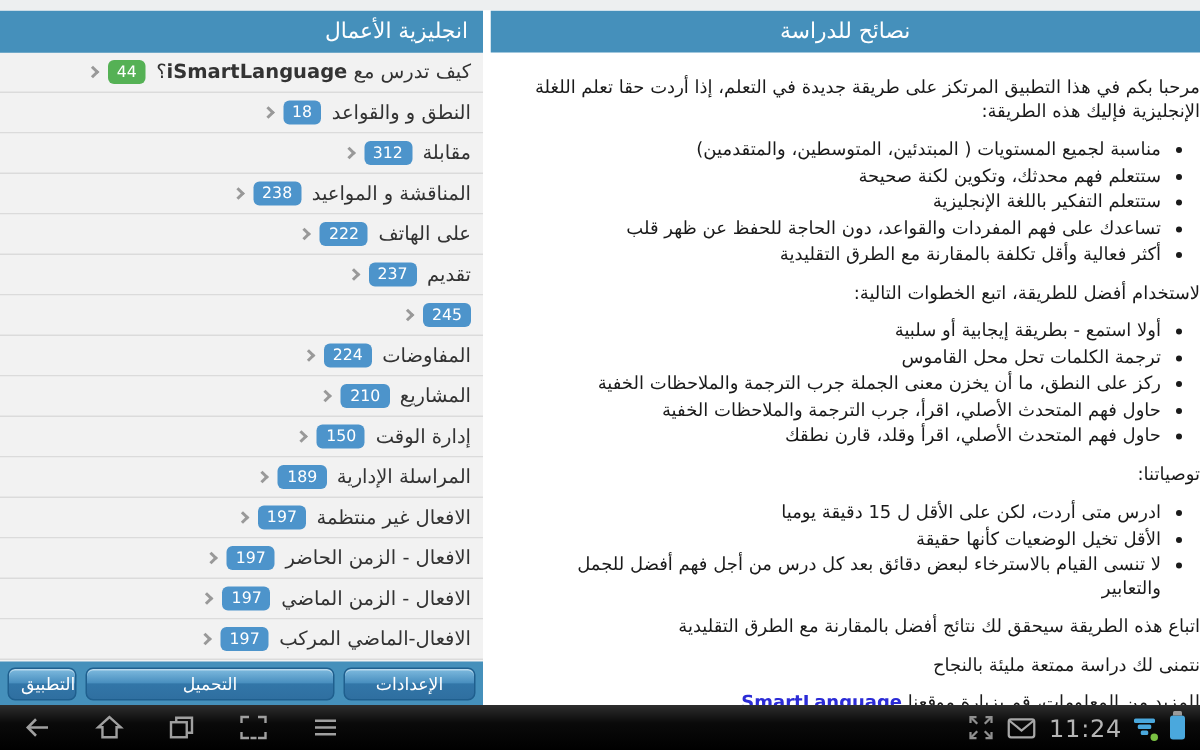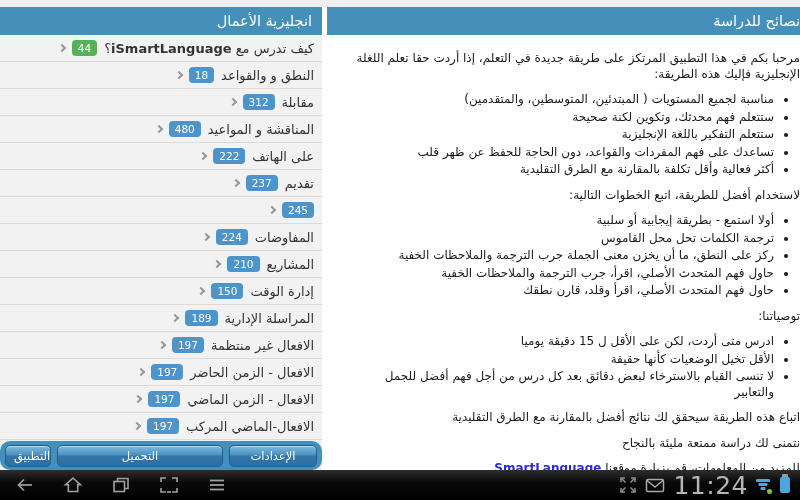--- a/index.html
+++ b/index.html
@@ -9,43 +9,43 @@
   
   .sidebar{position:absolute;left:0;top:7px;width:322px;height:463px;background:#f2f2f2;overflow:hidden;}
   .side-header{height:40px;background:#4590bb;color:#fff;font-size:14.5px;line-height:28px;direction:rtl;padding:0 10px;}
   .list{position:absolute;top:28px;left:0;right:0;bottom:29px;overflow:hidden;}
   .row{height:27px;display:flex;align-items:center;gap:7px;padding:0 8px;border-bottom:1px solid #dbdbdb;background:#f2f2f2;cursor:pointer;}
   .rlabel{font-size:13px;color:#333;white-space:nowrap;}
   .badge{display:inline-block;font-size:10.5px;font-weight:normal;color:#fff;border-radius:4px;padding:2px 6px;min-width:14px;text-align:center;line-height:12px;}
   .badge.blue{background:#4d94cb;}
   .badge.green{background:#55b155;}
   .chev{width:6px;height:6px;border:solid #999;border-width:0 2px 2px 0;transform:rotate(-45deg);flex:0 0 auto;}
-  .btnbar{position:absolute;bottom:0;left:0;right:0;height:29px;background:#4590bb;display:flex;align-items:center;gap:6px;padding:0 5px;border-radius:10px;}
+  .btnbar{position:absolute;bottom:0;left:0;right:0;height:29px;background:#4590bb;display:flex;align-items:center;gap:6px;padding:0 5px;}
   .tbtn{height:22px;border-radius:5px;border:1px solid #1f5f8e;color:#fff;font-size:11.5px;padding:0 8px;cursor:pointer;
         background:linear-gradient(#7fbbdf 0%,#4a90c0 45%,#3276a8 50%,#2f6fa0 100%);
         box-shadow:inset 0 1px 0 rgba(255,255,255,.45);}
   .tbtn.apply{width:46px;}
   .tbtn.download{flex:1;}
   .tbtn.settings{width:88px;}
   .vdivider{position:absolute;left:322px;top:7px;width:5px;height:463px;background:#fff;}
   
   .content{position:absolute;left:327px;top:7px;right:0;height:463px;background:#fff;overflow:hidden;}
-  .content-header{height:28px;background:#4590bb;color:#fff;font-size:14.5px;line-height:28px;text-align:right;}
+  .content-header{height:28px;background:#4590bb;color:#fff;font-size:14.5px;line-height:28px;text-align:center;}
   .content-body{direction:rtl;text-align:right;padding:6px 0 0 16px;font-size:12px;line-height:15.5px;color:#1a1a1a;}
   .content-body p{margin:10px 0;}
   .content-body ul{margin:10px 0;padding:0 26px 0 0;}
   .content-body li{margin-bottom:2px;}
   .link{color:#2b2bd6;font-weight:bold;text-decoration:underline;cursor:pointer;}
   
   .sysbar{position:absolute;left:0;bottom:0;width:800px;height:30px;display:flex;align-items:center;
           background:linear-gradient(#2e2e2e,#0a0a0a 40%,#000);}
   .nav{display:flex;align-items:center;gap:26px;padding-left:14px;}
   .nav svg{display:block;cursor:pointer;}
   .status{margin-left:auto;display:flex;align-items:center;gap:8px;padding-right:10px;}
-  .clock{color:#b5b5b5;font-size:25px;letter-spacing:.5px;cursor:pointer;text-align:right;}
+  .clock{color:#b5b5b5;font-size:16px;letter-spacing:.5px;cursor:pointer;text-align:right;}
   .signal{position:relative;width:14px;height:13px;cursor:default;}
   .signal .b1,.signal .b2,.signal .b3{position:absolute;left:50%;transform:translateX(-50%);background:#4aa8dd;height:3px;border-radius:1px;}
   .signal .b1{top:0;width:14px;}
   .signal .b2{top:4px;width:9px;}
   .signal .b3{top:8px;width:5px;}
   .signal .dot{position:absolute;right:-2px;bottom:-2px;width:5px;height:5px;border-radius:50%;background:#7ac143;}
   .battery{position:relative;width:10px;height:16px;background:#4aa8dd;border-radius:2px;margin-left:2px;}
   .battery:before{content:"";position:absolute;top:-3px;left:2px;width:6px;height:3px;background:#9a9a9a;border-radius:1px 1px 0 0;}
 </style>
 </head>
@@ -69,21 +69,21 @@
           <span class="badge blue">18</span>
           <span class="chev"></span>
         </div>
         <div class="row" dir="rtl">
           <span class="rlabel">مقابلة</span>
           <span class="badge blue">312</span>
           <span class="chev"></span>
         </div>
         <div class="row" dir="rtl">
           <span class="rlabel">المناقشة و المواعيد</span>
-          <span class="badge blue">480</span>
+          <span class="badge blue">238</span>
           <span class="chev"></span>
         </div>
         <div class="row" dir="rtl">
           <span class="rlabel">على الهاتف</span>
           <span class="badge blue">222</span>
           <span class="chev"></span>
         </div>
         <div class="row" dir="rtl">
           <span class="rlabel">تقديم</span>
           <span class="badge blue">237</span>

